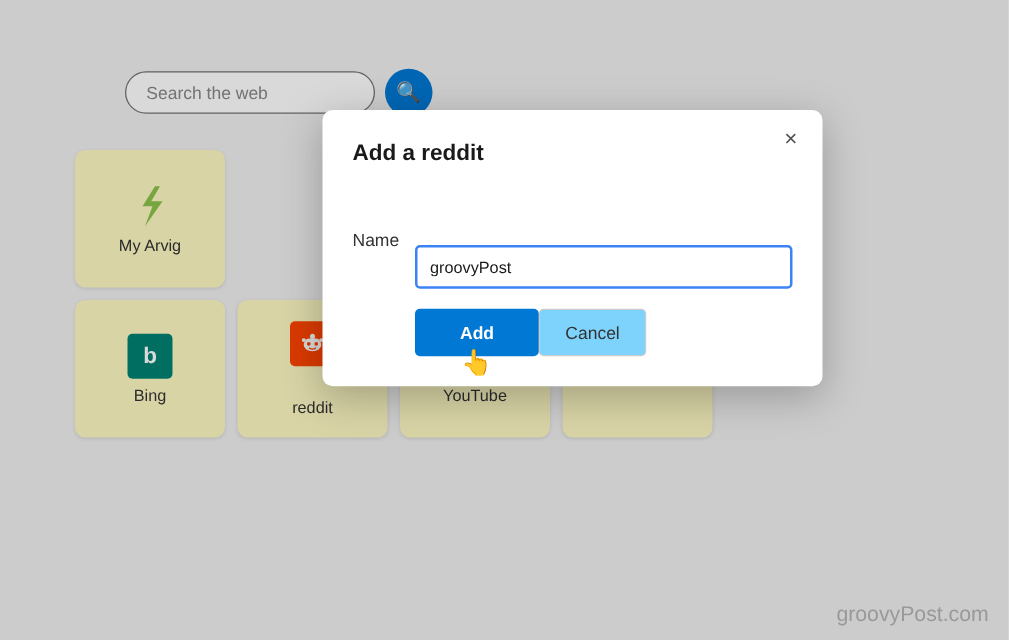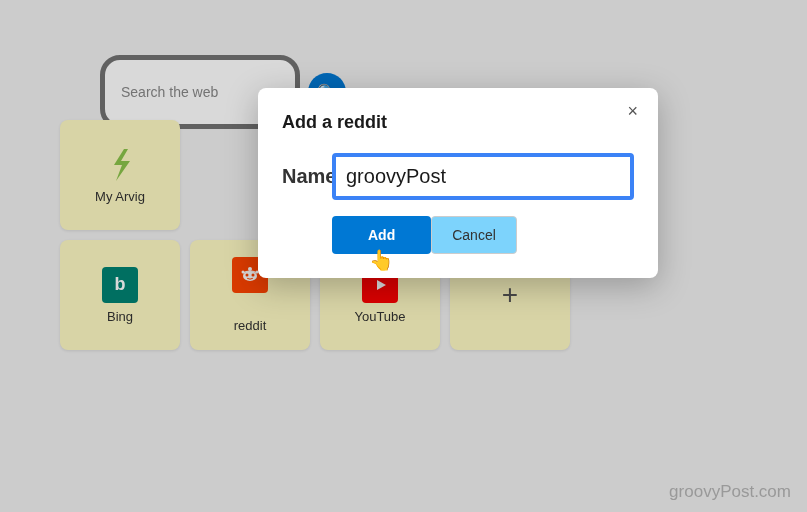--- a/index.html
+++ b/index.html
@@ -26,23 +26,23 @@
       position: absolute;
       top: 55px;
       left: 100px;
       display: flex;
       align-items: center;
       gap: 8px;
     }
 
     .search-box {
       background: #fff;
-      border: 5px solid #737373;
+      border: 1px solid #737373;
       border-radius: 20px;
-      padding: 24px 16px;
+      padding: 8px 16px;
       width: 200px;
       font-size: 14px;
       color: #888;
     }
 
     .search-btn {
       background: #0078d4;
       border: none;
       border-radius: 50%;
       width: 38px;
@@ -177,34 +177,35 @@
     }
 
     .form-row {
       display: flex;
       align-items: center;
       margin-bottom: 16px;
     }
 
     .form-label {
       width: 50px;
-      font-size: 20px;
+      font-size: 14px;
       color: #333;
-      font-weight: 700;
+      font-weight: 400;
       flex-shrink: 0;
     }
 
     .form-input {
       flex: 1;
-      border: 4px solid #3b82f6;
+      border: 2px solid #3b82f6;
       border-radius: 4px;
       padding: 8px 10px;
-      font-size: 20px;
+      font-size: 13px;
       color: #1a1a1a;
       outline: none;
+      margin-top: 43px;
     }
 
     .url-input {
       border-color: #0078d4;
     }
 
     .dialog-buttons {
       display: flex;
       margin-top: 8px;
       justify-content: flex-start;

